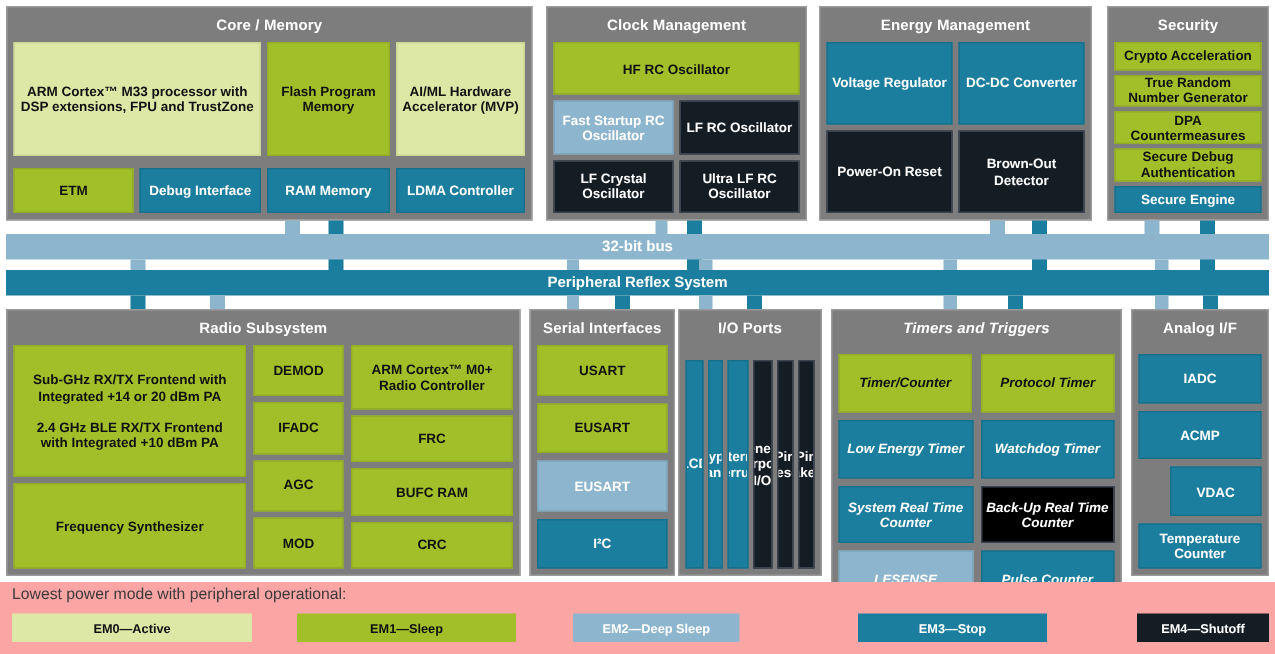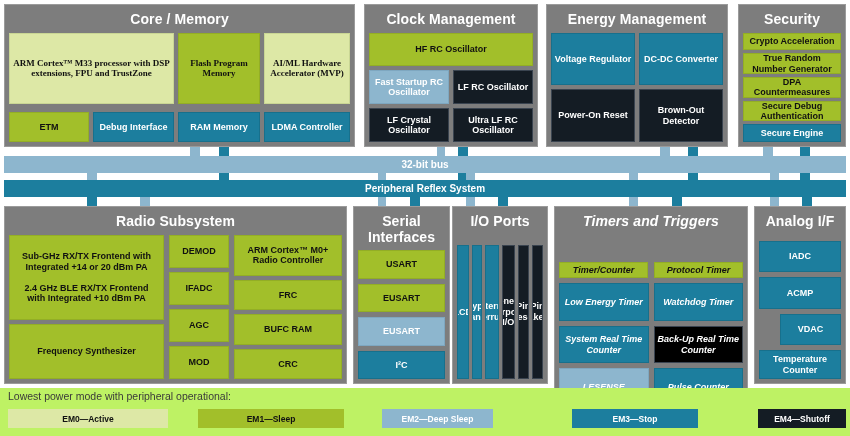--- a/index.html
+++ b/index.html
@@ -16,21 +16,21 @@
     position: absolute;
     background: #7d7d7d;
     border: 1px solid #9b9b9b;
     display: flex;
     flex-direction: column;
     padding: 4px;
   }
   .panel-title {
     color: #ffffff;
     font-weight: bold;
-    font-size: 14px;
+    font-size: 10px;
     text-align: center;
     line-height: 1.12;
     padding: 3px 0 5px 0;
     letter-spacing: 0.1px;
     flex: 0 0 auto;
   }
   .panel-body { flex: 1 1 auto; display: flex; gap: 4px; min-height: 0; }
   .col { display: flex; flex-direction: column; gap: 4px; min-width: 0; }
 
   
@@ -58,40 +58,40 @@
     display: flex; align-items: center; justify-content: center;
     color: #ffffff; font-weight: bold; font-size: 10px;
   }
   .bus-32  { background: #8db6ce; }
   .bus-prs { background: #1c7e9e; }
   .stub { position: absolute; }
   .stub-lt { background: #8db6ce; }
   .stub-dk { background: #1c7e9e; }
 
   
-  #legend { position: absolute; left: 0; top: 388px; width: 850px; height: 48px; background:#bef264; }
+  #legend { position: absolute; left: 0; top: 388px; width: 850px; height: 48px; background:#fca5a5; }
   .legend-caption {
     position: absolute; left: 8px; top: 2px;
     font-size: 10.5px; color: #3a3a3a;
   }
   .legend-box {
     position: absolute; top: 21px; height: 19px;
     display: flex; align-items: center; justify-content: center;
     font-size: 8.5px; font-weight: bold;
   }
 </style>
 </head>
 <body>
 
 <div id="root">
 
   <div class="panel" style="left:4px; top:4px; width:351px; height:143px;">
     <div class="panel-title">Core / Memory</div>
     <div class="panel-body" style="flex-direction:column;">
-      <div style="display:flex; gap:4px; flex:1 1 auto; min-height:0;font-family:Liberation Serif, serif;">
+      <div style="display:flex; gap:4px; flex:1 1 auto; min-height:0;">
         <div class="blk em0" style="flex:0 0 165px;">ARM Cortex™ M33 processor with DSP extensions, FPU and TrustZone</div>
         <div class="blk em1" style="flex:0 0 82px;">Flash Program Memory</div>
         <div class="blk em0" style="flex:1 1 auto;">AI/ML Hardware Accelerator (MVP)</div>
       </div>
       <div style="display:flex; gap:4px; flex:0 0 30px; margin-top:4px;">
         <div class="blk em1" style="flex:0 0 80px;">ETM</div>
         <div class="blk em3" style="flex:0 0 81px;">Debug Interface</div>
         <div class="blk em3" style="flex:0 0 82px;">RAM Memory</div>
         <div class="blk em3" style="flex:1 1 auto;">LDMA Controller</div>
       </div>
@@ -212,21 +212,21 @@
       <div class="blk em3" style="flex:1.25 1 0;">External Interrupts</div>
       <div class="blk em4" style="flex:1.25 1 0;">General Purpose I/O</div>
       <div class="blk em4" style="flex:0.9 1 0;">Pin Reset</div>
       <div class="blk em4" style="flex:0.9 1 0;">Pin Wakeup</div>
     </div>
   </div>
 
   <div class="panel" style="left:554px; top:206px; width:194px; height:205px;font-style:italic;">
     <div class="panel-title">Timers and Triggers</div>
     <div class="panel-body" style="flex-direction:column; gap:5px; padding-top:6px;">
-      <div style="display:flex; gap:6px; flex:1 1 0;align-items:flex-end;">
+      <div style="display:flex; gap:6px; flex:1 1 0;">
         <div class="blk em1" style="flex:1;">Timer/Counter</div>
         <div class="blk em1" style="flex:1;">Protocol Timer</div>
       </div>
       <div style="display:flex; gap:5px; flex:1 1 0;">
         <div class="blk em3" style="flex:1;">Low Energy Timer</div>
         <div class="blk em3" style="flex:1;">Watchdog Timer</div>
       </div>
       <div style="display:flex; gap:5px; flex:1 1 0;">
         <div class="blk em3" style="flex:1;">System Real Time Counter</div>
         <div class="blk em4b" style="flex:1;">Back-Up Real Time Counter</div>

